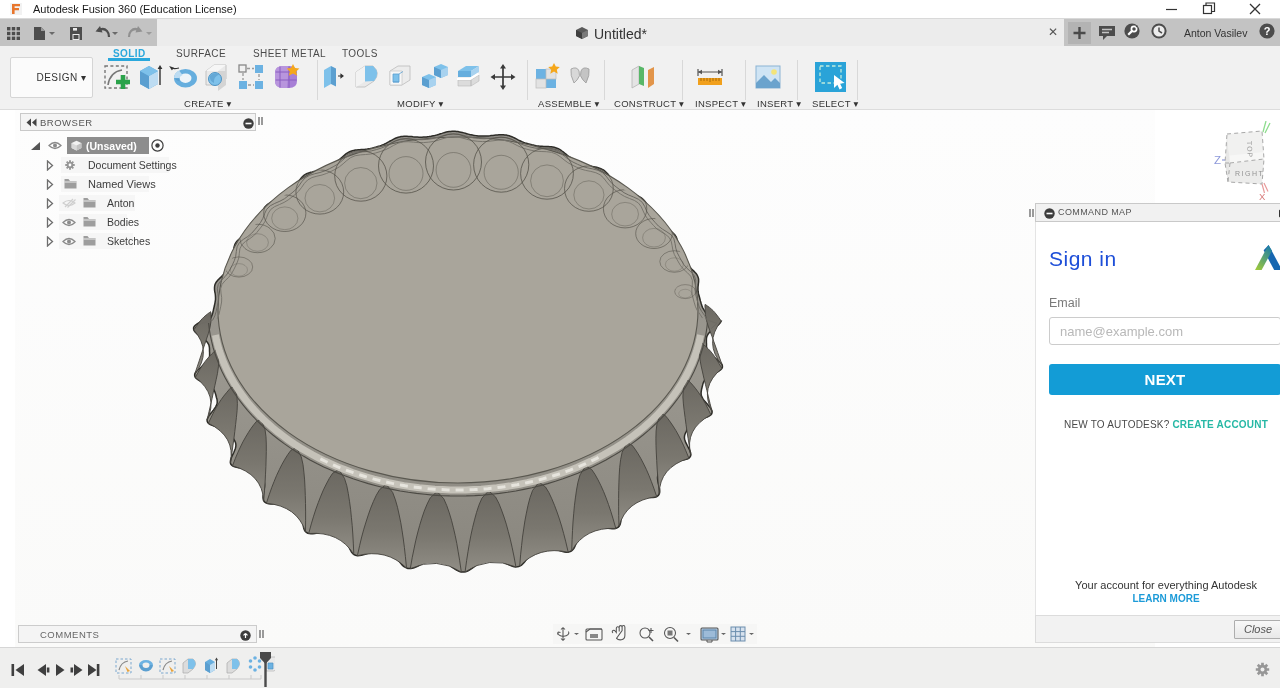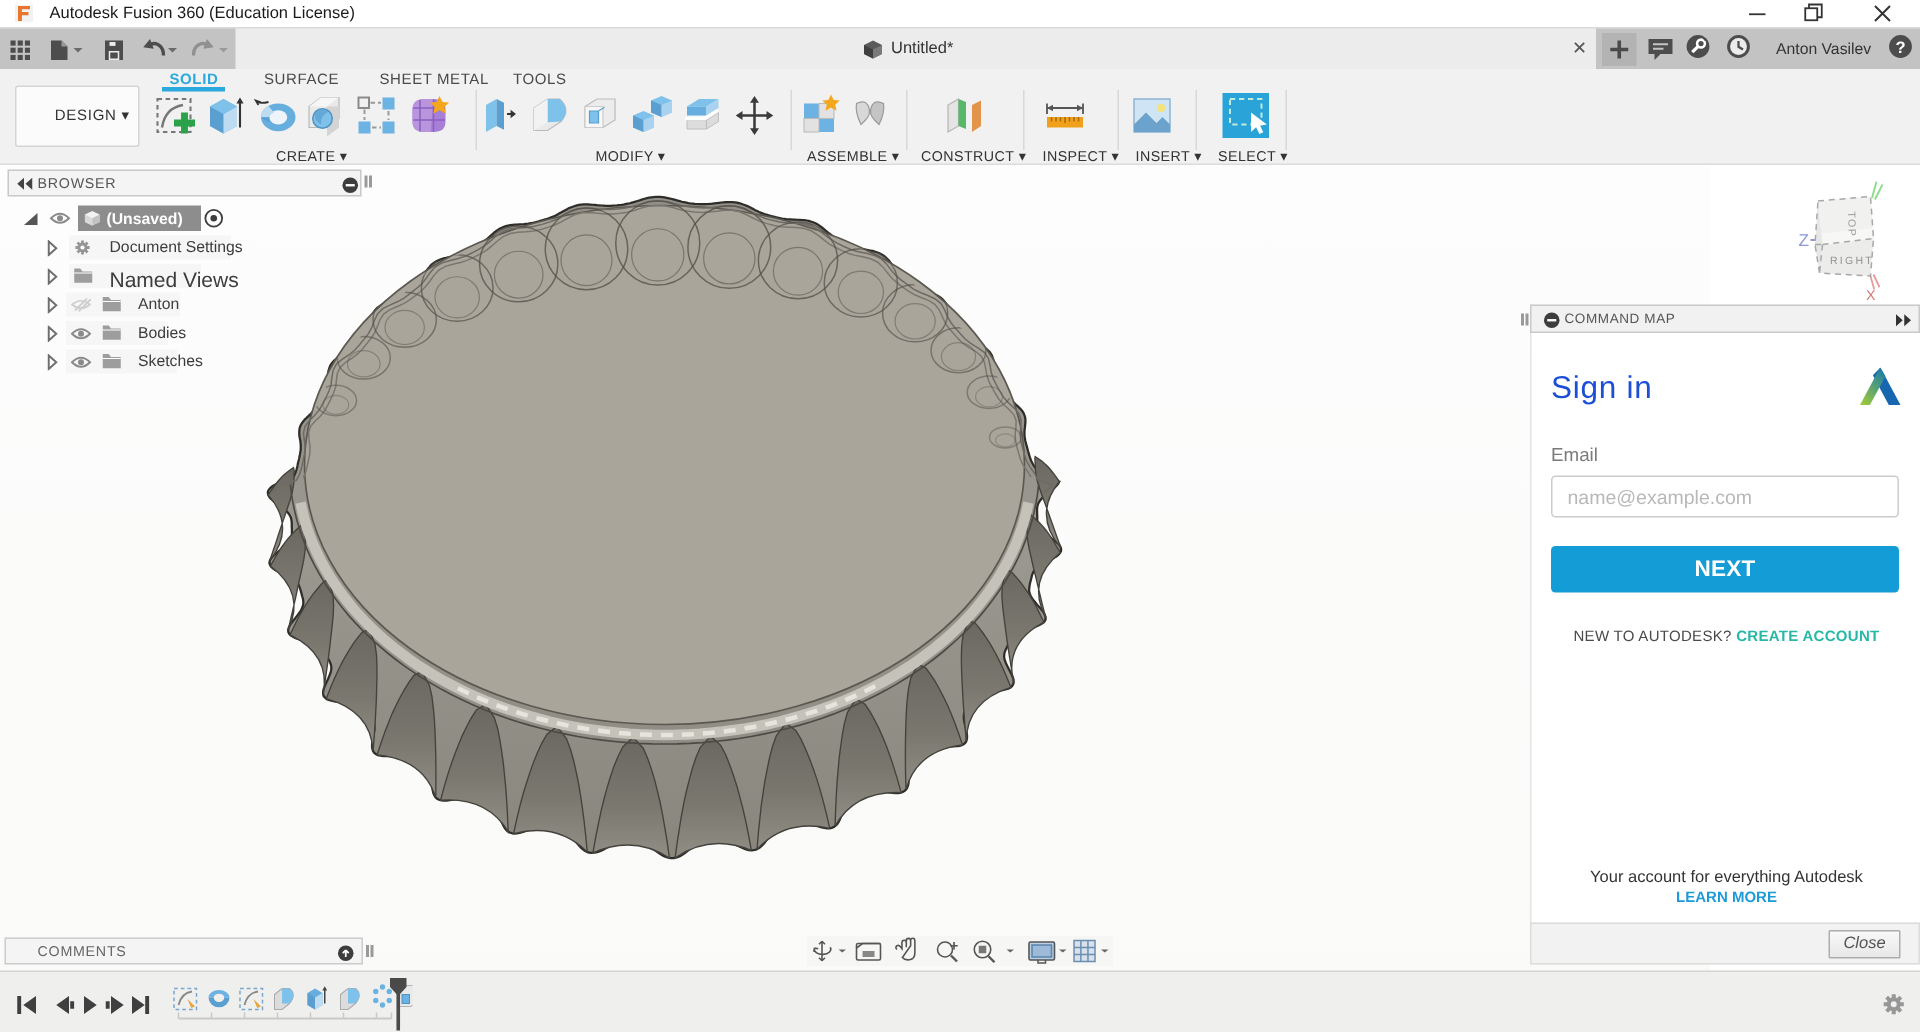--- a/index.html
+++ b/index.html
@@ -8,21 +8,21 @@
 #titlebar .ttl { position:absolute; left:33px; top:3px; font-size:11px; color:#1a1a1a; }
 #flogo { position:absolute; left:10px; top:3px; width:12px; height:12px; }
 #tabstrip { position:absolute; left:0; top:18px; width:1280px; height:28px; background:#ececec; border-top:1px solid #d9d9d9; }
 #qat { position:absolute; left:0; top:0; width:157px; height:28px; background:#c3c3c3; }
 #rightstrip { position:absolute; left:1064px; top:0; width:216px; height:28px; background:#c3c3c3; }
 #ribbon { position:absolute; left:0; top:46px; width:1280px; height:64px; background:#f1f1f1; border-bottom:1px solid #dcdcdc; }
 .rtab { position:absolute; top:2px; font-size:10px; color:#4a4a4a; letter-spacing:0.4px; }
 .design-btn { position:absolute; left:10px; top:11px; width:83px; height:41px; background:#fbfbfb; border:1px solid #d5d5d5; border-radius:2px; font-size:10px; color:#333; text-align:center; line-height:39px; letter-spacing:0.5px;padding-left:20px; }
 .seclabel { position:absolute; top:52px; font-size:9.5px; color:#333; letter-spacing:0.3px; }
 .vdiv { position:absolute; top:14px; width:1px; height:40px; background:#d8d8d8; }
-#viewport { position:absolute; left:0; top:110px; width:1140px; height:537px; background:linear-gradient(#fdfdfd,#fafaf9); }
+#viewport { position:absolute; left:15px; top:110px; width:1140px; height:537px; background:linear-gradient(#fdfdfd,#fafaf9); }
 #capwrap { position:absolute; left:0; top:0; width:1280px; height:537px; }
 #browser { position:absolute; left:5px; top:3px; width:236px; height:18px; background:#f4f4f4; border:1px solid #c9c9c9; }
 #browser .bt { position:absolute; left:19px; top:3px; font-size:9.5px; color:#555; letter-spacing:0.5px; }
 .tree { position:absolute; font-size:10.5px; color:#3c3c3c; white-space:nowrap; }
 .tree div, #browser div, #signin div { white-space:nowrap; }
 #commentsbar { position:absolute; left:3px; top:515px; width:239px; height:18px; background:#f4f4f4; border:1px solid #cccccc; }
 #commentsbar .bt { position:absolute; left:21px; top:3px; font-size:9.5px; color:#666; letter-spacing:0.5px; }
 #dock { position:absolute; left:538px; top:514px; width:204px; height:20px; background:#f6f6f5; }
 #cmdmap { position:absolute; left:1020px; top:93px; width:260px; height:19px; background:#f1f1f1; border:1px solid #c9c9c9; }
 #cmdmap .bt { position:absolute; left:22px; top:3px; font-size:9px; color:#555; letter-spacing:0.4px; }
@@ -77,21 +77,21 @@
    <path d="M140 12 q-5 -4 -9 0 q-2 2 -2 6" fill="none" stroke="#909090" stroke-width="2.2"></path>
    <path d="M138 7 l4.5 5.5 l-7 1 Z" fill="#909090"></path>
    <path d="M146 13 l3 3 l3 -3 Z" fill="#9a9a9a"></path>
   </svg>
  </div>
  <svg class="abs" style="left:574px;top:6px;width:16px;height:16px" viewBox="0 0 16 16">
       <path d="M2 5 l6 -3 l6 3 v6 l-6 3 l-6 -3 Z" fill="#5a5a5a"></path>
       <path d="M2 5 l6 3 v6 l-6 -3 Z" fill="#3f3f3f"></path>
       <path d="M8 8 l6 -3 v6 l-6 3 Z" fill="#7a7a7a"></path>
     </svg>
- <div class="abs" style="left:594px;top:7px;font-size:11px;color:#333">Untitled*</div>
+ <div class="abs" style="left:594px;top:7px;font-size:14px;color:#333">Untitled*</div>
  <div class="abs" style="left:1048px;top:6px;font-size:12px;color:#555">✕</div>
  <div id="rightstrip">
   <div class="abs" style="left:4px;top:3px;width:23px;height:22px;background:#b3b3b3"></div>
   <svg class="abs" style="left:4px;top:3px;width:23px;height:22px" viewBox="0 0 23 22">
         <path d="M11.5 5 v12 M5.5 11 h12" stroke="#4a4a4a" stroke-width="2.4"></path>
       </svg>
   <svg class="abs" style="left:34px;top:5px;width:18px;height:17px" viewBox="0 0 18 17">
         <path d="M1 2 h16 v10 h-8 l-4 4 v-4 h-4 Z" fill="#4c4c4c"></path>
         <path d="M4 5.5 h10 M4 8.5 h7" stroke="#c3c3c3" stroke-width="1.4"></path>
       </svg>
@@ -386,21 +386,21 @@
       </svg>
 <div class="abs" style="left:73px;top:49px;font-size:10.5px;color:#3c3c3c">Document Settings</div>
 <div class="abs" style="left:46px;top:66px;width:88px;height:16px;background:#f6f6f6"></div>
 <svg class="abs" style="left:31px;top:69px;width:8px;height:11px" viewBox="0 0 8 11">
         <path d="M1.5 1 L6.5 5.5 L1.5 10 Z" fill="none" stroke="#6e6e6e" stroke-width="1.3"></path>
       </svg>
 <svg class="abs" style="left:49px;top:68px;width:13px;height:11px" viewBox="0 0 13 11">
         <path d="M0.5 1 h4 l1.5 2 h6.5 v7.5 h-12 Z" fill="#9d9d9d"></path>
         <path d="M0.5 4 h12" stroke="#fff" stroke-width="0.8"></path>
       </svg>
-<div class="abs" style="left:73px;top:68px;font-size:14px;color:#3c3c3c">Named Views</div>
+<div class="abs" style="left:73px;top:68px;font-size:11px;color:#3c3c3c">Named Views</div>
 <div class="abs" style="left:44px;top:85px;width:76px;height:16px;background:#f6f6f6"></div>
 <svg class="abs" style="left:31px;top:88px;width:8px;height:11px" viewBox="0 0 8 11">
         <path d="M1.5 1 L6.5 5.5 L1.5 10 Z" fill="none" stroke="#6e6e6e" stroke-width="1.3"></path>
       </svg>
 <svg class="abs" style="left:47px;top:88px;width:14px;height:10px" viewBox="0 0 14 10">
         <path d="M1 5 Q7 0 13 5 Q7 10 1 5 Z" fill="none" stroke="#cfcfcf" stroke-width="1.1"></path>
         <path d="M3 9 L11 1 M5.5 9.5 L13.5 1.5" stroke="#cfcfcf" stroke-width="1.2"></path>
       </svg>
 <svg class="abs" style="left:68px;top:87px;width:13px;height:11px" viewBox="0 0 13 11">
         <path d="M0.5 1 h4 l1.5 2 h6.5 v7.5 h-12 Z" fill="#9d9d9d"></path>

